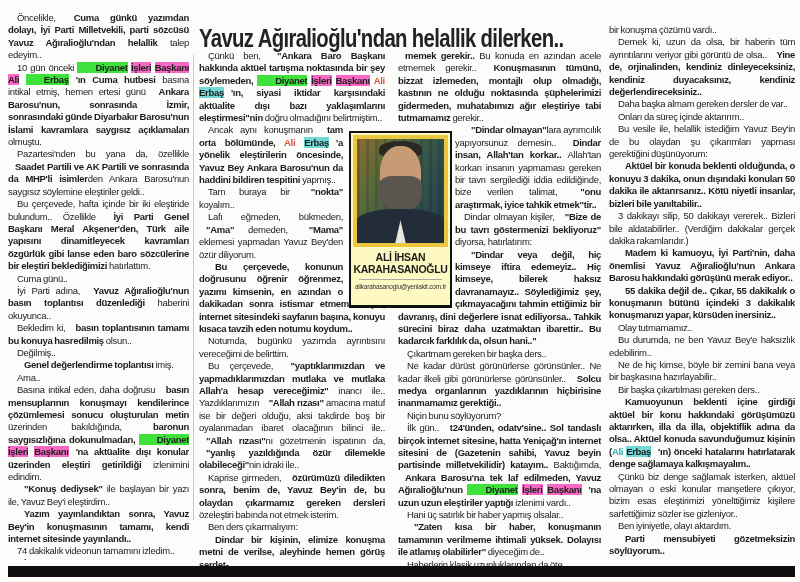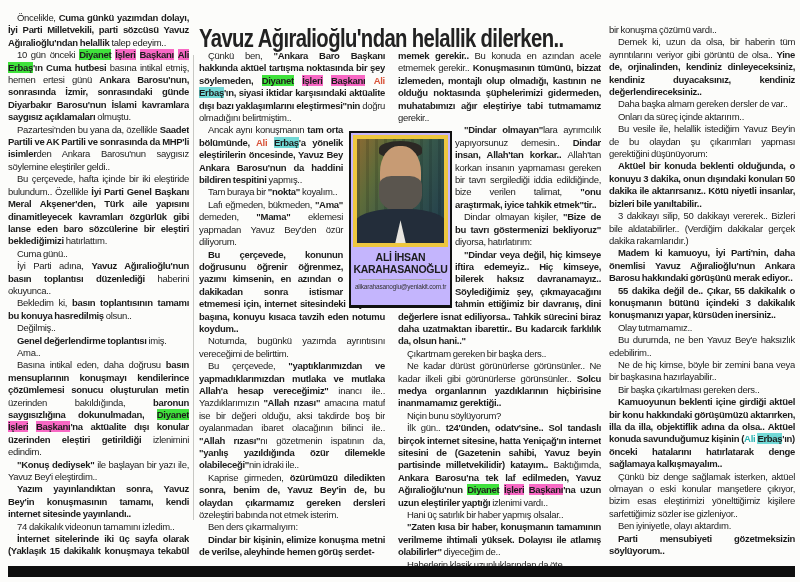--- a/index.html
+++ b/index.html
@@ -2,40 +2,40 @@
 <html style="--hl-green: #3fe13b; --hl-pink: #f868c4; --hl-cyan: #72d9d6; --txt-red: #d8543a; --txt-cyan: #29b2b2; --bar: #0e0e0e;"><head>
 <meta charset="utf-8">
 <style>
   html,body{margin:0;padding:0;background:#e9e9e7;}
   #page{position:relative;width:800px;height:582px;background:#fcfcfa;overflow:hidden;
         font-family:"Liberation Sans",sans-serif;color:#1c1c1c;}
   .col{position:absolute;text-align:justify;font-size:9.5px;line-height:12.4px;
        letter-spacing:-0.3px;word-spacing:-0.4px;overflow:hidden;}
   .col p{margin:0;text-indent:9px;}
   .col p.noind{text-indent:0;}
-  .b{font-weight:bold;}
-  .hg{background:var(--hl-green);font-weight:bold;}
+  .b{font-weight:bold;margin-left:7px;}
+  .hg{background:var(--hl-green);font-weight:bold;padding-left:18px;}
   .hp{background:var(--hl-pink);font-weight:bold;}
   .hc{background:var(--hl-cyan);font-weight:bold;}
   .tr{color:var(--txt-red);font-weight:bold;}
   .tc{color:var(--txt-cyan);font-weight:bold;}
   #col1{left:8px;top:12px;width:181px;height:548px;}
   #headline{position:absolute;left:199px;top:6px;width:515px;height:40px;
             font-size:26px;font-weight:bold;letter-spacing:-0.8px;color:#222;
             transform:scale(0.78,1);transform-origin:left top;white-space:nowrap;}
   #col2{left:199px;top:50px;width:186px;height:516px;}
   #col3{left:398px;top:50px;width:203px;height:516px;}
   #col5{left:609px;top:24px;width:186px;height:552px;}
   .sp-r{float:right;width:42px;height:172px;}
   .sp-l{float:left;width:57px;height:178px;}
   #divider{position:absolute;left:193px;top:55px;width:1px;height:465px;background:#c8c8c4;}
   #bottom-bar{position:absolute;left:8px;top:566px;width:787px;height:11px;background:#0e0e0e;}
   
   #photo-box{position:absolute;left:349px;top:131px;width:103px;height:177px;
-             background:#c4b5fd;border:2px solid #111;border-bottom-width:3px;
+             background:#fef9c3;border:2px solid #111;border-bottom-width:3px;
              box-sizing:border-box;z-index:5;text-align:center;}
   #photo-mat{height:112px;margin:2px 2px 0;background:#edc63f;padding:4px;box-sizing:border-box;}
   #scene{position:relative;width:100%;height:100%;overflow:hidden;
          background:linear-gradient(115deg,#8a6a33 0%,#5d6b3a 25%,#37584b 55%,#1f3a4d 100%);}
   #scene:before{content:"";position:absolute;inset:0;
          background:repeating-linear-gradient(90deg,rgba(0,0,0,.28) 0 3px,transparent 3px 9px);
          opacity:.45;}
   .head{position:absolute;left:27%;top:7%;width:46%;height:54%;background:#c79b74;
         border-radius:46% 46% 42% 42%;}
   .hair{position:absolute;left:25%;top:2%;width:50%;height:15%;background:#2b2824;

